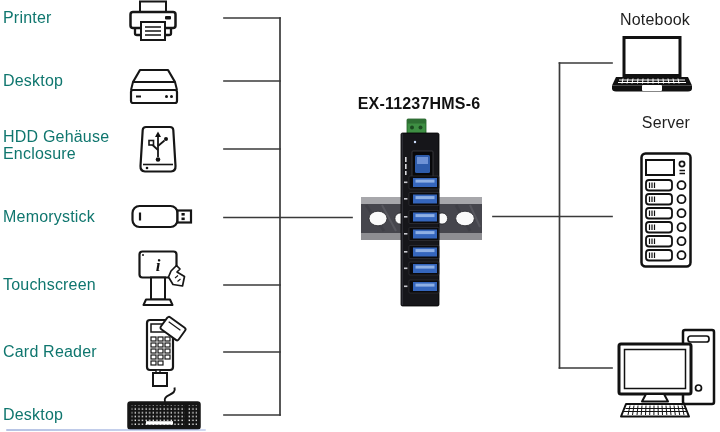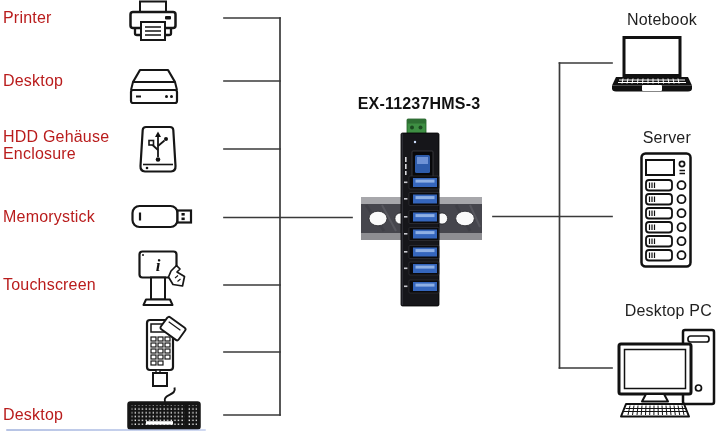--- a/index.html
+++ b/index.html
@@ -1,21 +1,21 @@
 <!DOCTYPE html>
 <html><head>
 <meta charset="utf-8">
 <style>
   html,body{margin:0;padding:0;background:#fff;}
   .canvas{position:relative;width:720px;height:432px;background:#ffffff;overflow:hidden;
           font-family:"Liberation Sans",sans-serif;color:#1f1f1f;}
   .lines-overlay{position:absolute;left:0;top:0;width:720px;height:432px;}
   .dev-label{position:absolute;left:3px;font-size:16px;line-height:17px;white-space:pre-line;
-             color:#b91c1c;letter-spacing:.2px;}
-  .right-label{position:absolute;font-size:16px;text-align:right;color:#1f1f1f;letter-spacing:.2px;}
+             color:#0f766e;letter-spacing:.2px;}
+  .right-label{position:absolute;font-size:16px;text-align:center;color:#1f1f1f;letter-spacing:.2px;}
   .hub-label{position:absolute;left:344px;top:95px;width:150px;text-align:center;
              font-size:16px;font-weight:bold;letter-spacing:.2px;color:#111;}
   .icon{position:absolute;}
   .bottom-strip{position:absolute;left:6px;top:429px;width:200px;height:2px;
                 background:linear-gradient(to right,#8fa3d6,#b7c5ea);opacity:.65;border-radius:1px;}
 </style>
 </head>
 <body>
 
 <div class="canvas">
@@ -34,20 +34,21 @@
     <path d="M493 216.5 H612"></path>
     <path d="M559.5 368 H612"></path>
   </svg>
 
   <div class="dev-label" style="top:9px">Printer</div>
   <div class="dev-label" style="top:72px">Desktop</div>
   <div class="dev-label" style="top:128px">HDD Gehäuse
 Enclosure</div>
   <div class="dev-label" style="top:276px">Touchscreen</div>
   <div class="dev-label" style="top:208px">Memorystick</div>
+  <div class="dev-label" style="top:343px">Card Reader</div>
   <div class="dev-label" style="top:406px">Desktop</div>
 
   <svg class="icon" style="left:128px;top:0" width="50" height="44" viewBox="0 0 50 44" fill="none" stroke="#161616">
     <path d="M12 12 V1.5 H38 V12" stroke-width="2" fill="#fff"></path>
     <rect x="2.5" y="12" width="45" height="16" rx="2.5" stroke-width="2.5" fill="#fff"></rect>
     <rect x="37" y="16" width="6" height="3.5" rx="1" fill="#111" stroke="none"></rect>
     <path d="M7 28 V33.5 Q7 35 9 35 H13 M43 28 V33.5 Q43 35 41 35 H37" stroke-width="2.3"></path>
     <rect x="13" y="22" width="24" height="18" stroke-width="2" fill="#fff"></rect>
     <path d="M17 27 H33 M17 31 H33 M17 35 H33" stroke-width="1.4"></path>
   </svg>
@@ -124,21 +125,21 @@
         <rect width="2.3" height="2.4" fill="#fff"></rect>
       </pattern>
     </defs>
     <path d="M38 17 C35 9 50 11 47.5 2.5" stroke-width="2"></path>
     <rect x="1.5" y="17.5" width="71" height="26" rx="2" stroke-width="2.5" fill="#141414"></rect>
     <rect x="4.5" y="20.5" width="53" height="20" fill="url(#keys)" stroke="none"></rect>
     <rect x="61" y="20.5" width="9" height="20" fill="url(#keys)" stroke="none"></rect>
     <rect x="19" y="36.2" width="27" height="3.4" fill="#fff" stroke="none"></rect>
   </svg>
 
-  <div class="hub-label">EX-11237HMS-3</div>
+  <div class="hub-label">EX-11237HMS-6</div>
 
   <svg class="icon" style="left:352px;top:112px" width="136" height="200" viewBox="0 0 136 200">
 
     <g>
       <rect x="9" y="85" width="121" height="43" fill="#55555b"></rect>
       <rect x="9" y="85" width="121" height="7" fill="#a7a7ab"></rect>
       <rect x="9" y="121" width="121" height="7" fill="#8e8e92"></rect>
       <rect x="9" y="92" width="121" height="29" fill="#46464d"></rect>
       <path d="M14 93 l18 26 M70 93 l16 26 M104 93 l14 26" stroke="#2e2e34" stroke-width="3" opacity="0.25"></path>
       <path d="M30 93 l14 26 M118 93 l10 22" stroke="#74747c" stroke-width="2" opacity="0.35"></path>
@@ -210,22 +211,21 @@
       <g transform="translate(0,168)">
           <rect x="57" y="0" width="30" height="13" rx="1" fill="#0a0a0d" stroke="#35353b" stroke-width="0.7"></rect>
           <rect x="61" y="2" width="24" height="9" fill="#3566bd"></rect>
           <rect x="63.5" y="3.6" width="19" height="3" fill="#8fb0e4"></rect>
           <rect x="52" y="5.5" width="3.4" height="1.6" fill="#c9c9cf"></rect>
         </g>
     </g>
   </svg>
 
   <div class="right-label" style="left:613px;top:11px;width:84px">Notebook</div>
-  <div class="right-label" style="left:641px;top:129px;width:50px">Server</div>
-  <div class="right-label" style="left:610px;top:302px;width:102px">Desktop PC</div>
+  <div class="right-label" style="left:641px;top:114px;width:50px">Server</div>
 
   <svg class="icon" style="left:611px;top:36px" width="82" height="62" viewBox="0 0 82 62" fill="none" stroke="#111">
     <rect x="13" y="1.5" width="56" height="38" stroke-width="3" fill="#fff"></rect>
     <path d="M5 41 H77 L81 49.5 H1 Z" fill="#111" stroke="none"></path>
     <g stroke="#fff" stroke-width="1">
       <path d="M12 42.5 l-1 5 M17 42.5 l-1 5 M22 42.5 l-1 5 M27 42.5 l-0.5 5 M32 42.5 l-0.5 5 M37 42.5 v5 M42 42.5 v5 M47 42.5 l0.5 5 M52 42.5 l0.5 5 M57 42.5 l1 5 M62 42.5 l1 5 M67 42.5 l1 5 M8 44 h66 M7 46.5 h68"></path>
     </g>
     <path d="M1 49.5 H81 V52.5 Q81 55.5 77 55.5 H5 Q1 55.5 1 52.5 Z" fill="#111" stroke="none"></path>
     <rect x="31" y="49" width="20" height="6" rx="1" fill="#fff" stroke="none"></rect>
   </svg>

